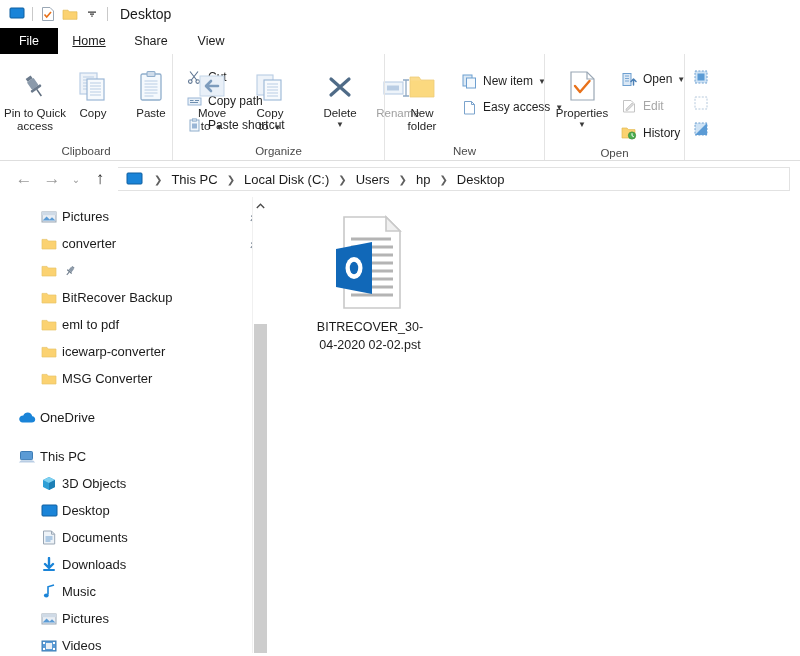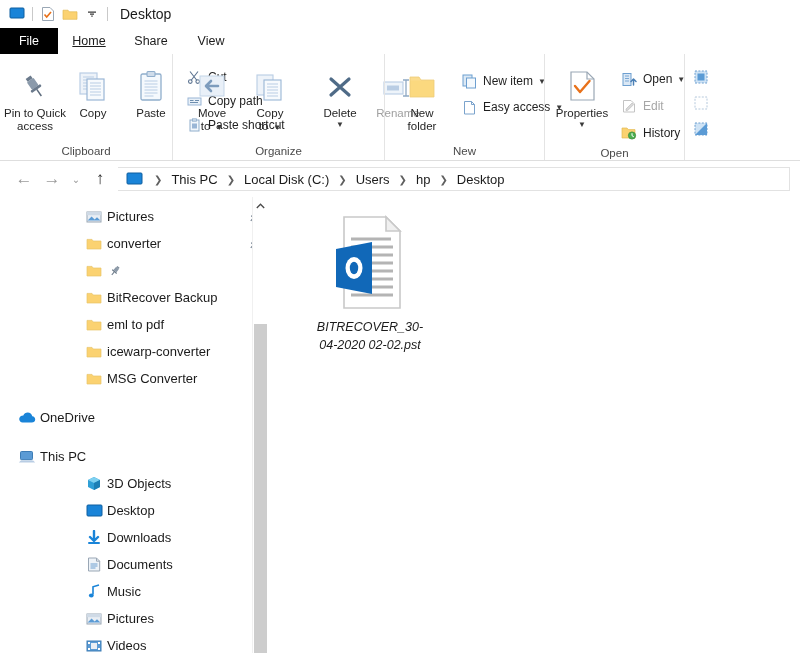--- a/index.html
+++ b/index.html
@@ -97,41 +97,41 @@
   }
   .nav-item {
     height:27px; display:flex; align-items:center;
     font-size:13px; color:#1b1b1b; padding-right:6px; cursor:default;
   }
   .nav-icon { width:26px; display:flex; align-items:center; justify-content:center; flex:0 0 26px; }
   .nav-label { flex:1; white-space:nowrap; }
   .pin { width:16px; display:flex; align-items:center; justify-content:center; }
   .nav-gap { height:12px; }
   .indent-0 { padding-left: 14px; }
-  .indent-1 { padding-left: 36px; margin-left: 45px; }
+  .indent-1 { padding-left: 36px; }
 
   
   .vscroll {
     position:absolute; right:0; top:0; width:16px; height:456px;
     background:#ffffff; border-left:1px solid #f0f0f0;
   }
   .vscroll .arrow {
     height:17px; display:flex; align-items:center; justify-content:center;
     font-size:9px; color:#5a5a5a;
   }
   .vscroll .track { position:absolute; top:17px; bottom:0; left:0; right:0; background:#fff; }
   .vscroll .thumb {
     position:absolute; left:1px; right:1px; top:110px; bottom:0;
     background:#cdcdcd;
   }
 
   .filepane { flex:1; background:#fff; position:relative; }
   .fileitem {
     position:absolute; left:42px; top:18px; width:120px;
-    display:flex; flex-direction:column; align-items:center; cursor:default;font-style:italic;
+    display:flex; flex-direction:column; align-items:center; cursor:default;
   }
   .fileicon { width:80px; height:95px; position:relative; }
   .filename {
     margin-top:8px; font-size:12.5px; color:#1c1c1c; text-align:center;
     line-height:18px; width:118px; word-break:break-word;
   }
 </style>
 </head>
 <body>
 
@@ -597,38 +597,38 @@
               <svg width="17" height="13" viewBox="0 0 17 13">
                 <rect x="1" y="1" width="15" height="11" rx="1" fill="#1a84d8" stroke="#0e5fa0" stroke-width="1"></rect>
               </svg>
             </span>
             <span class="nav-label">Desktop</span>
             <span class="pin"></span>
           </div>
           <div class="nav-item indent-1">
             <span class="nav-icon">
               <svg width="14" height="15" viewBox="0 0 14 15">
-                <path d="M7 1v8.5M3 7l4 4 4-4" fill="none" stroke="#1a84d8" stroke-width="2.4" stroke-linecap="round" stroke-linejoin="round"></path>
-                <path d="M2 13h10" stroke="#1a84d8" stroke-width="2" stroke-linecap="round"></path>
-              </svg>
-            </span>
-            <span class="nav-label">Downloads</span>
-            <span class="pin"></span>
-          </div>
-          <div class="nav-item indent-1">
-            <span class="nav-icon">
-              <svg width="14" height="15" viewBox="0 0 14 15">
                 <path d="M1.5 1h8l3.2 3.2V14h-11.2z" fill="#eef3f8" stroke="#9aa7b5" stroke-width="1"></path>
                 <path d="M9.5 1v3.2h3.2" fill="none" stroke="#9aa7b5" stroke-width="1"></path>
                 <g stroke="#6d9fd0" stroke-width="1">
                   <path d="M3.5 7h7M3.5 9h7M3.5 11h5"></path>
                 </g>
               </svg>
             </span>
             <span class="nav-label">Documents</span>
+            <span class="pin"></span>
+          </div>
+          <div class="nav-item indent-1">
+            <span class="nav-icon">
+              <svg width="14" height="15" viewBox="0 0 14 15">
+                <path d="M7 1v8.5M3 7l4 4 4-4" fill="none" stroke="#1a84d8" stroke-width="2.4" stroke-linecap="round" stroke-linejoin="round"></path>
+                <path d="M2 13h10" stroke="#1a84d8" stroke-width="2" stroke-linecap="round"></path>
+              </svg>
+            </span>
+            <span class="nav-label">Downloads</span>
             <span class="pin"></span>
           </div>
           <div class="nav-item indent-1">
             <span class="nav-icon">
               <svg width="13" height="15" viewBox="0 0 13 15">
                 <path d="M11 1L5 2.8v7.6" fill="none" stroke="#1a84d8" stroke-width="1.6"></path>
                 <ellipse cx="3.3" cy="11.4" rx="2.4" ry="2" fill="#1a84d8"></ellipse>
               </svg>
             </span>
             <span class="nav-label">Music</span>

